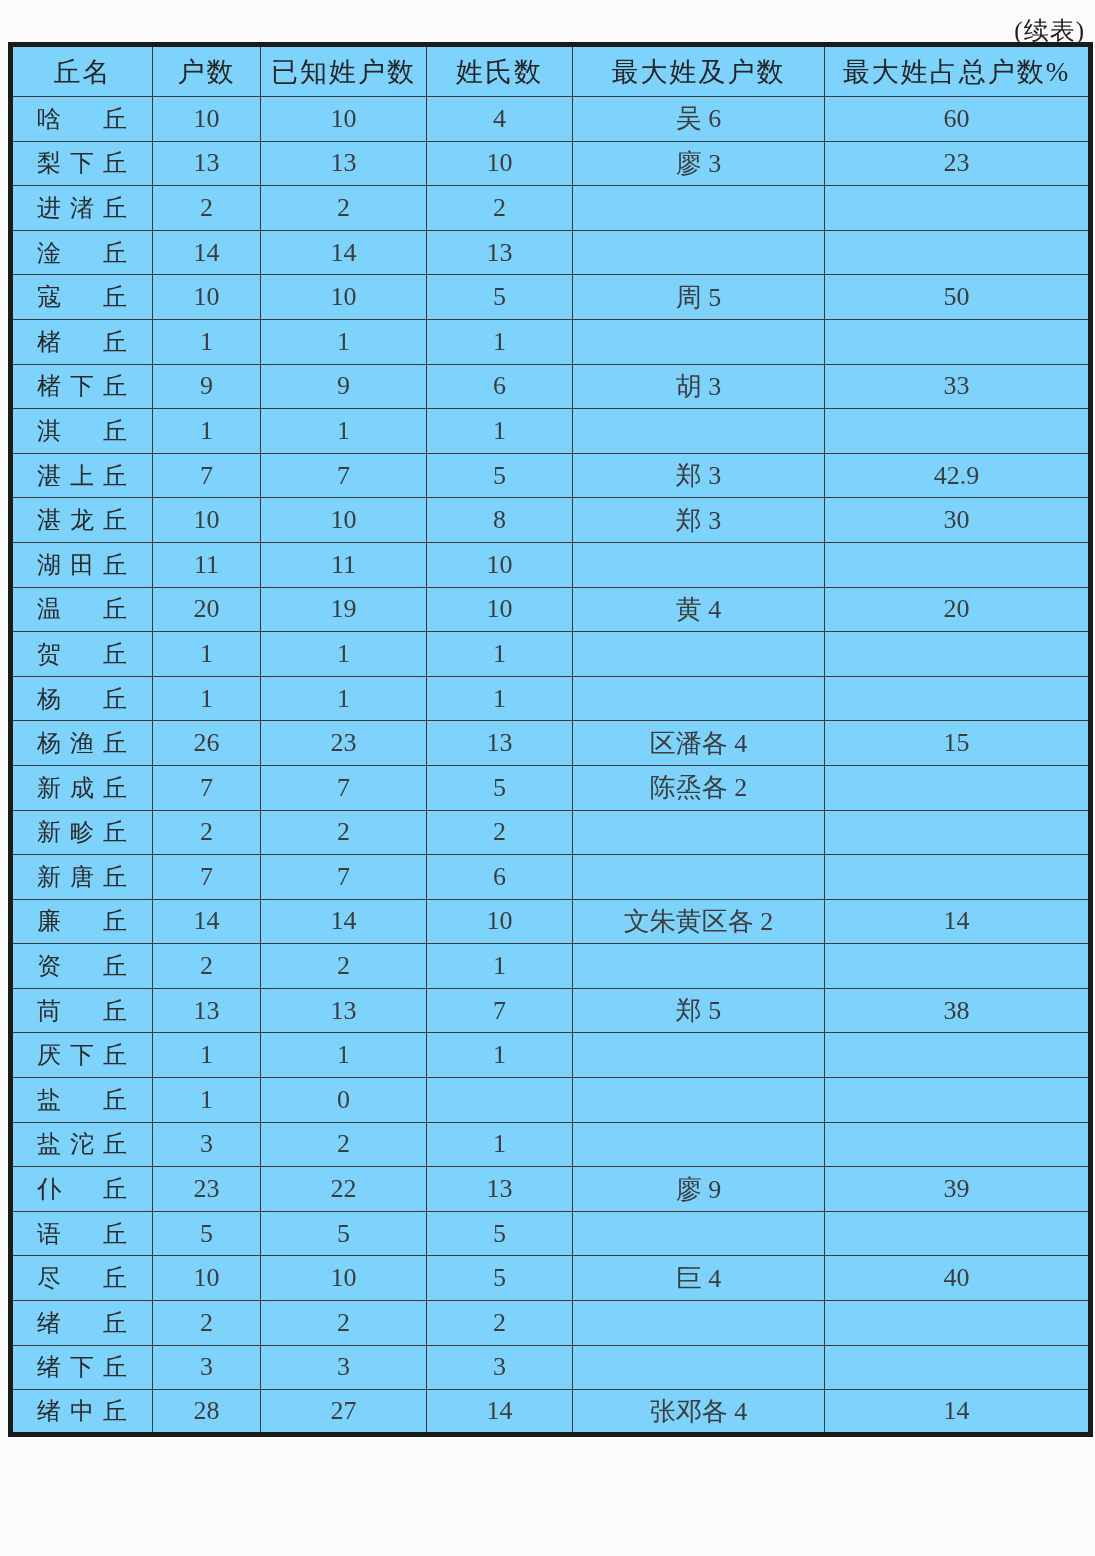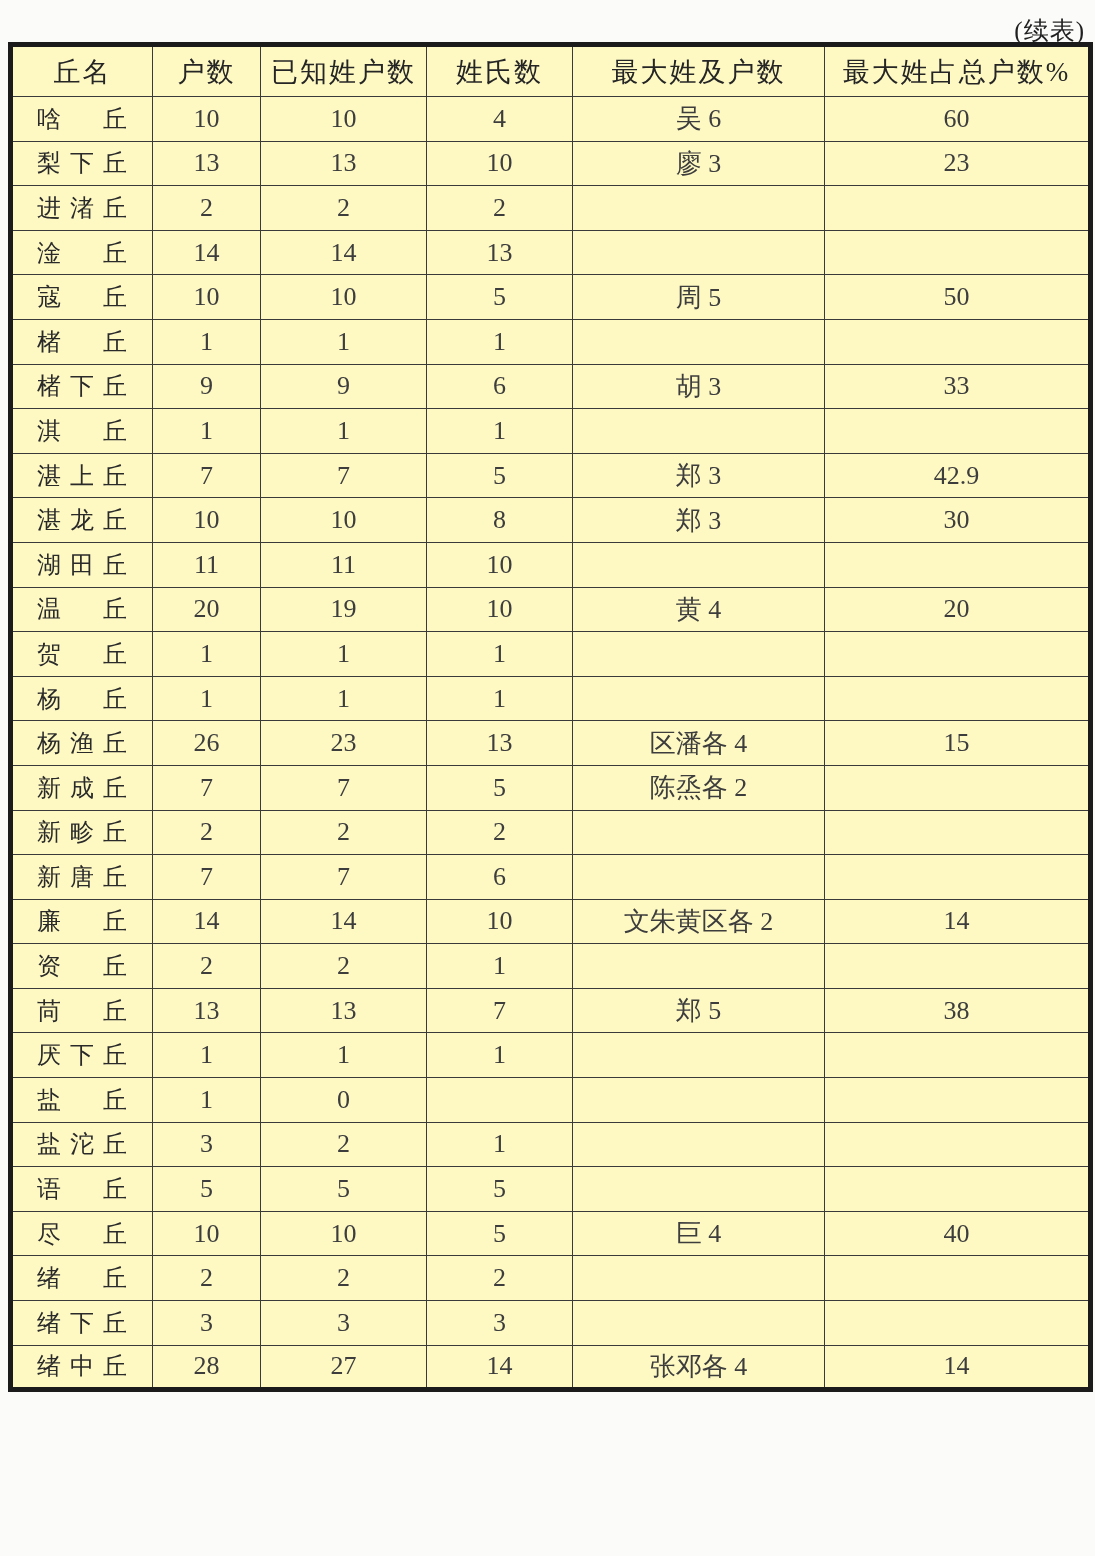--- a/index.html
+++ b/index.html
@@ -20,21 +20,21 @@
     color: #1f1f1f;
   }
   table.main {
     position: absolute;
     left: 8px;
     top: 42px;
     width: 1080px;
     border-collapse: collapse;
     table-layout: fixed;
     border: 5px solid #1b1b1b;
-    background: #fef9c3;
+    background: #7dd3fc;
   }
   th, td {
     border: 1.5px solid #3a3a3a;
     vertical-align: middle;
     overflow: hidden;
     white-space: nowrap;
   }
   thead th {
     height: 52px;
     font-weight: normal;
@@ -274,20 +274,28 @@
       </tr>
       <tr>
         <td class="name-cell"><span class="name-inner">盐沱丘</span></td>
         <td class="num-cell">3</td>
         <td class="num-cell">2</td>
         <td class="num-cell">1</td>
         <td class="num-cell"></td>
         <td class="num-cell"></td>
       </tr>
       <tr>
+        <td class="name-cell"><span class="name-inner">仆　丘</span></td>
+        <td class="num-cell">23</td>
+        <td class="num-cell">22</td>
+        <td class="num-cell">13</td>
+        <td class="num-cell">廖 9</td>
+        <td class="num-cell">39</td>
+      </tr>
+      <tr>
         <td class="name-cell"><span class="name-inner">语　丘</span></td>
         <td class="num-cell">5</td>
         <td class="num-cell">5</td>
         <td class="num-cell">5</td>
         <td class="num-cell"></td>
         <td class="num-cell"></td>
       </tr>
       <tr>
         <td class="name-cell"><span class="name-inner">尽　丘</span></td>
         <td class="num-cell">10</td>

